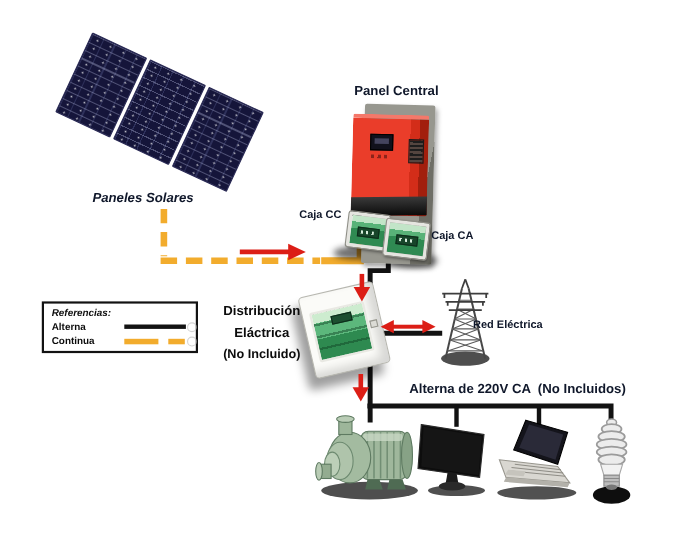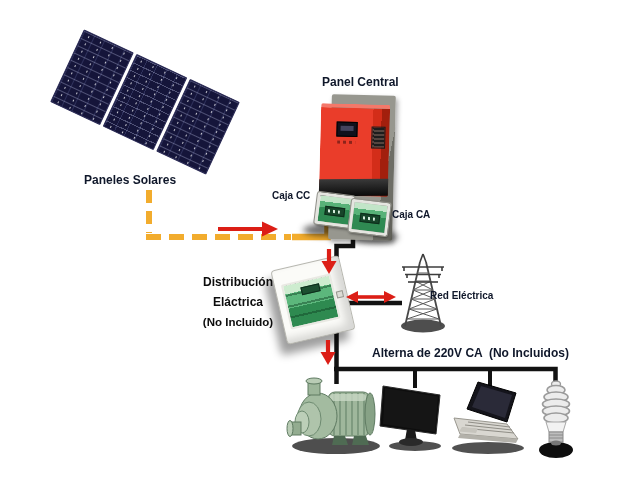--- a/index.html
+++ b/index.html
@@ -237,23 +237,41 @@
       <line x1="329" y1="249" x2="329" y2="262" stroke="#dc1e16" stroke-width="4.2"></line>
       <polygon points="321.5,261 336.5,261 329,274"></polygon>
       <line x1="357" y1="297" x2="385" y2="297" stroke="#dc1e16" stroke-width="3.6"></line>
       <polygon points="358,291 358,303 346,297"></polygon>
       <polygon points="384,291 384,303 396,297"></polygon>
       <line x1="328" y1="340" x2="328" y2="353" stroke="#dc1e16" stroke-width="4.2"></line>
       <polygon points="320.5,352 335.5,352 328,365"></polygon>
     </g>
   </svg>
 
+  <div class="legend">
+    <div class="title">Referencias:</div>
+    <div class="row">
+      <span class="name">Alterna</span>
+      <span class="sample">
+        <span class="sample-solid"></span>
+          <span class="dot"></span>
+      </span>
+    </div>
+    <div class="row">
+      <span class="name">Continua</span>
+      <span class="sample">
+        <span class="sample-dash1"></span>
+          <span class="sample-dash2"></span>
+          <span class="dot"></span>
+      </span>
+    </div>
+  </div>
 
   <div class="lbl lbl-12" style="left:322px;top:75px;">Panel Central</div>
-  <div class="lbl lbl-12" style="left:84px;top:173px;">Paneles Solares</div>
+  <div class="lbl lbl-12" style="left:84px;top:173px;font-style:italic;">Paneles Solares</div>
   <div class="lbl lbl-11" style="left:272px;top:190px;">Caja CC</div>
   <div class="lbl lbl-11" style="left:392px;top:209px;">Caja CA</div>
   <div class="lbl lbl-11" style="left:430px;top:290px;">Red Eléctrica</div>
   <div class="lbl lbl-12 pre" style="left:372px;top:346px;">Alterna de 220V CA  (No Incluidos)</div>
 
   <div class="tablero-text">
     <div>Distribución</div>
     <div>Eláctrica</div>
     <div class="thin">(No Incluido)</div>
   </div>

